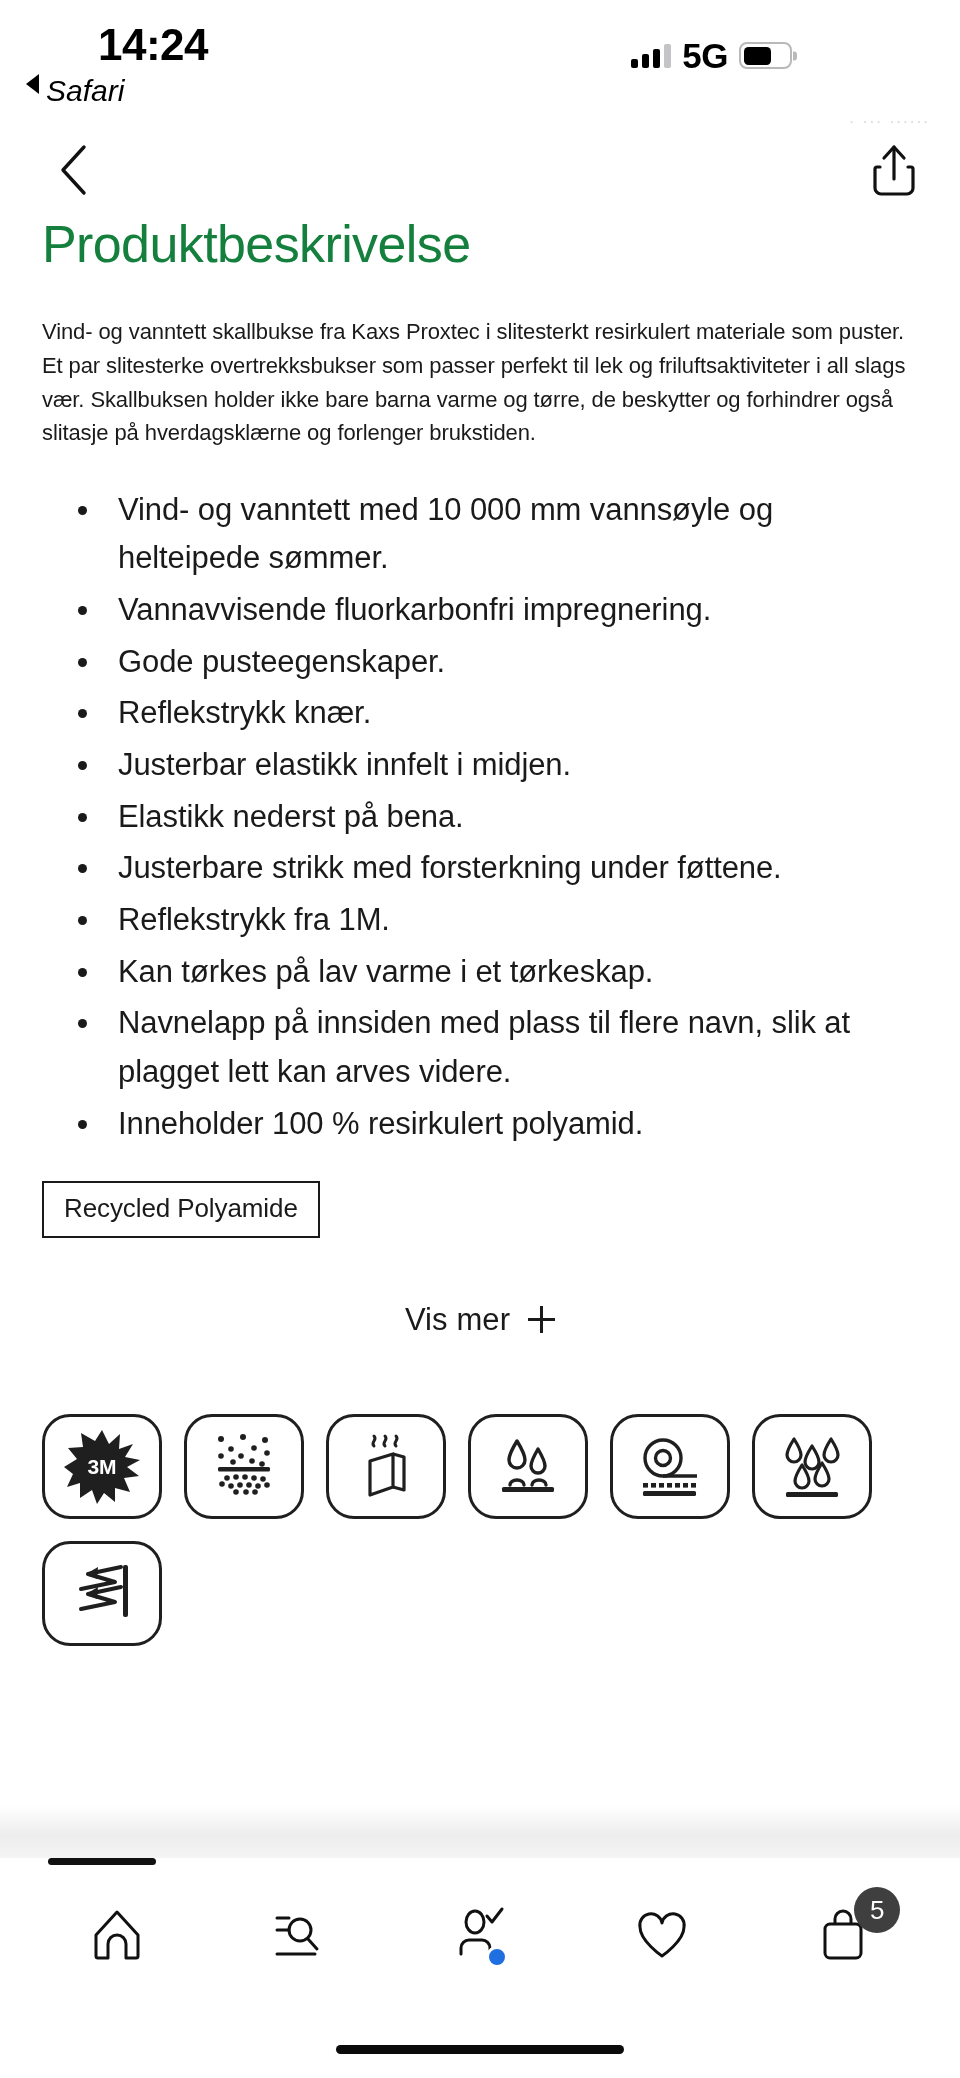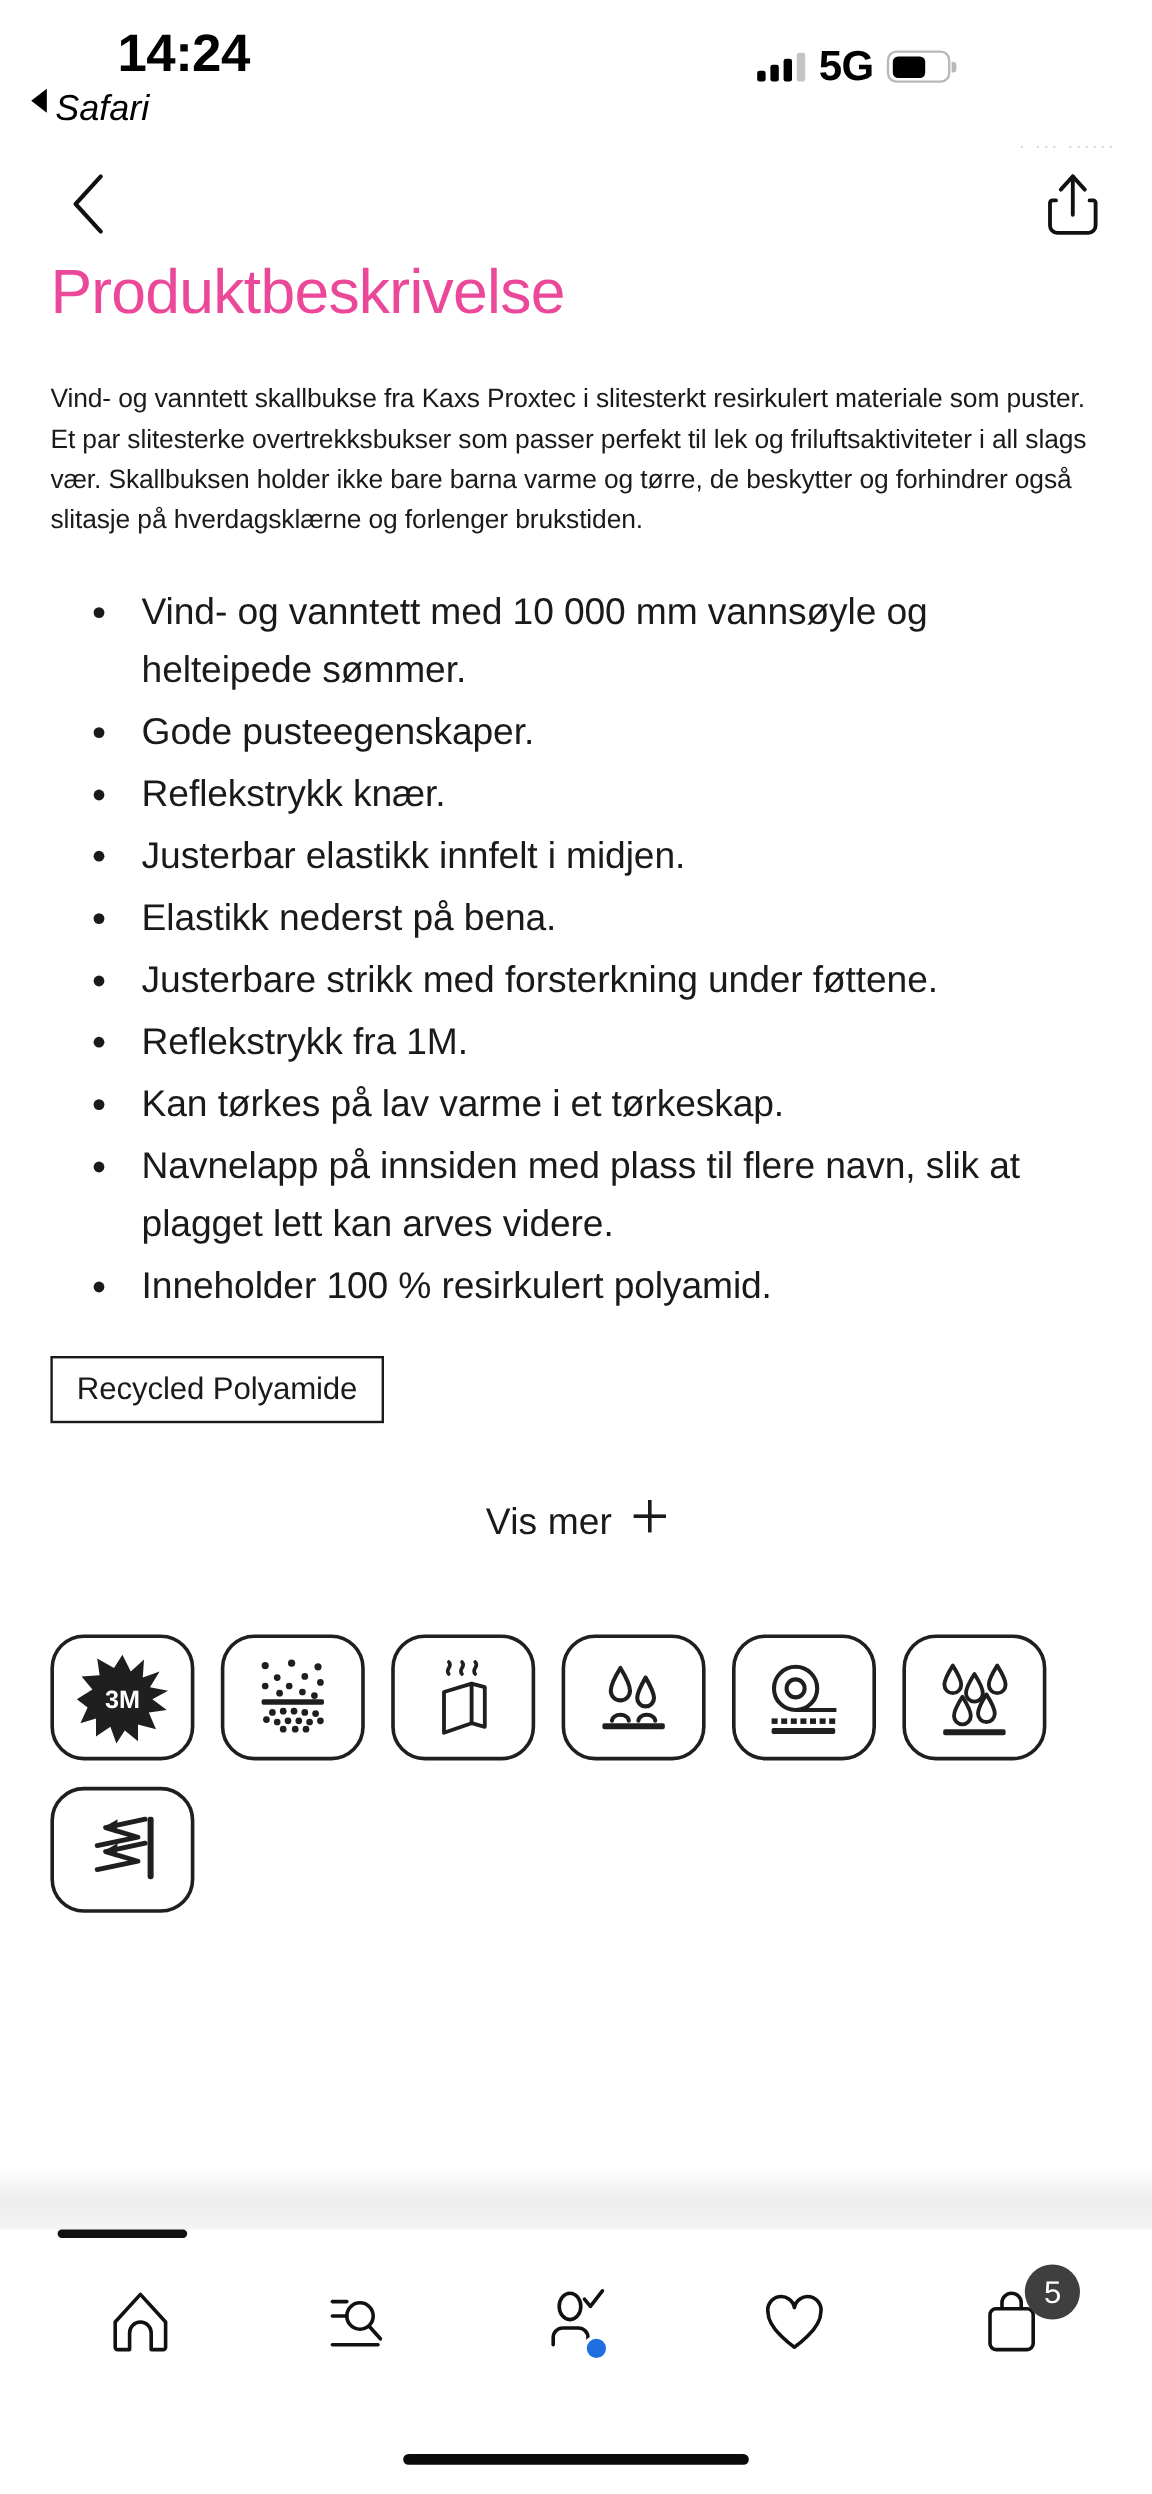--- a/index.html
+++ b/index.html
@@ -125,21 +125,21 @@
   .content {
     position: absolute;
     top: 216px; left: 0;
     width: 960px;
   }
   .page-title {
     margin: 0 0 0 42px;
     font-size: 52px;
     font-weight: 400;
     letter-spacing: -0.6px;
-    color: #ec4899;
+    color: #15803d;
     line-height: 1.1;
   }
   .intro {
     margin: 42px 40px 0 42px;
     font-size: 22px;
     line-height: 1.53;
     color: #1a1a1a;
     letter-spacing: -0.1px;
     max-width: 875px;
   }
@@ -176,21 +176,21 @@
     letter-spacing: -0.1px;
     color: #1a1a1a;
     line-height: 1.1;
     background: #fff;
   }
 
   .show-more {
     margin-top: 56px;
     width: 100%;
     display: flex;
-    align-items: flex-start;
+    align-items: center;
     justify-content: center;
     gap: 18px;
     font-size: 31px;
     color: #1a1a1a;
     letter-spacing: 0.1px;
     background: none;
     border: none;
     font-family: "Liberation Sans", sans-serif;
     padding: 8px 0;
   }
@@ -353,20 +353,21 @@
   </div>
 
   <div class="content">
 
     <h1 class="page-title">Produktbeskrivelse</h1>
 
     <p class="intro">Vind- og vanntett skallbukse fra Kaxs Proxtec i slitesterkt resirkulert materiale som puster. Et par slitesterke overtrekksbukser som passer perfekt til lek og friluftsaktiviteter i all slags vær. Skallbuksen holder ikke bare barna varme og tørre, de beskytter og forhindrer også slitasje på hverdagsklærne og forlenger brukstiden.</p>
 
     <ul class="features">
       <li>Vind- og vanntett med 10 000 mm vannsøyle og helteipede sømmer.</li>
+      <li>Vannavvisende fluorkarbonfri impregnering.</li>
       <li>Gode pusteegenskaper.</li>
       <li>Reflekstrykk knær.</li>
       <li>Justerbar elastikk innfelt i midjen.</li>
       <li>Elastikk nederst på bena.</li>
       <li>Justerbare strikk med forsterkning under føttene.</li>
       <li>Reflekstrykk fra 1M.</li>
       <li>Kan tørkes på lav varme i et tørkeskap.</li>
       <li>Navnelapp på innsiden med plass til flere navn, slik at plagget lett kan arves videre.</li>
       <li>Inneholder 100 % resirkulert polyamid.</li>
     </ul>

